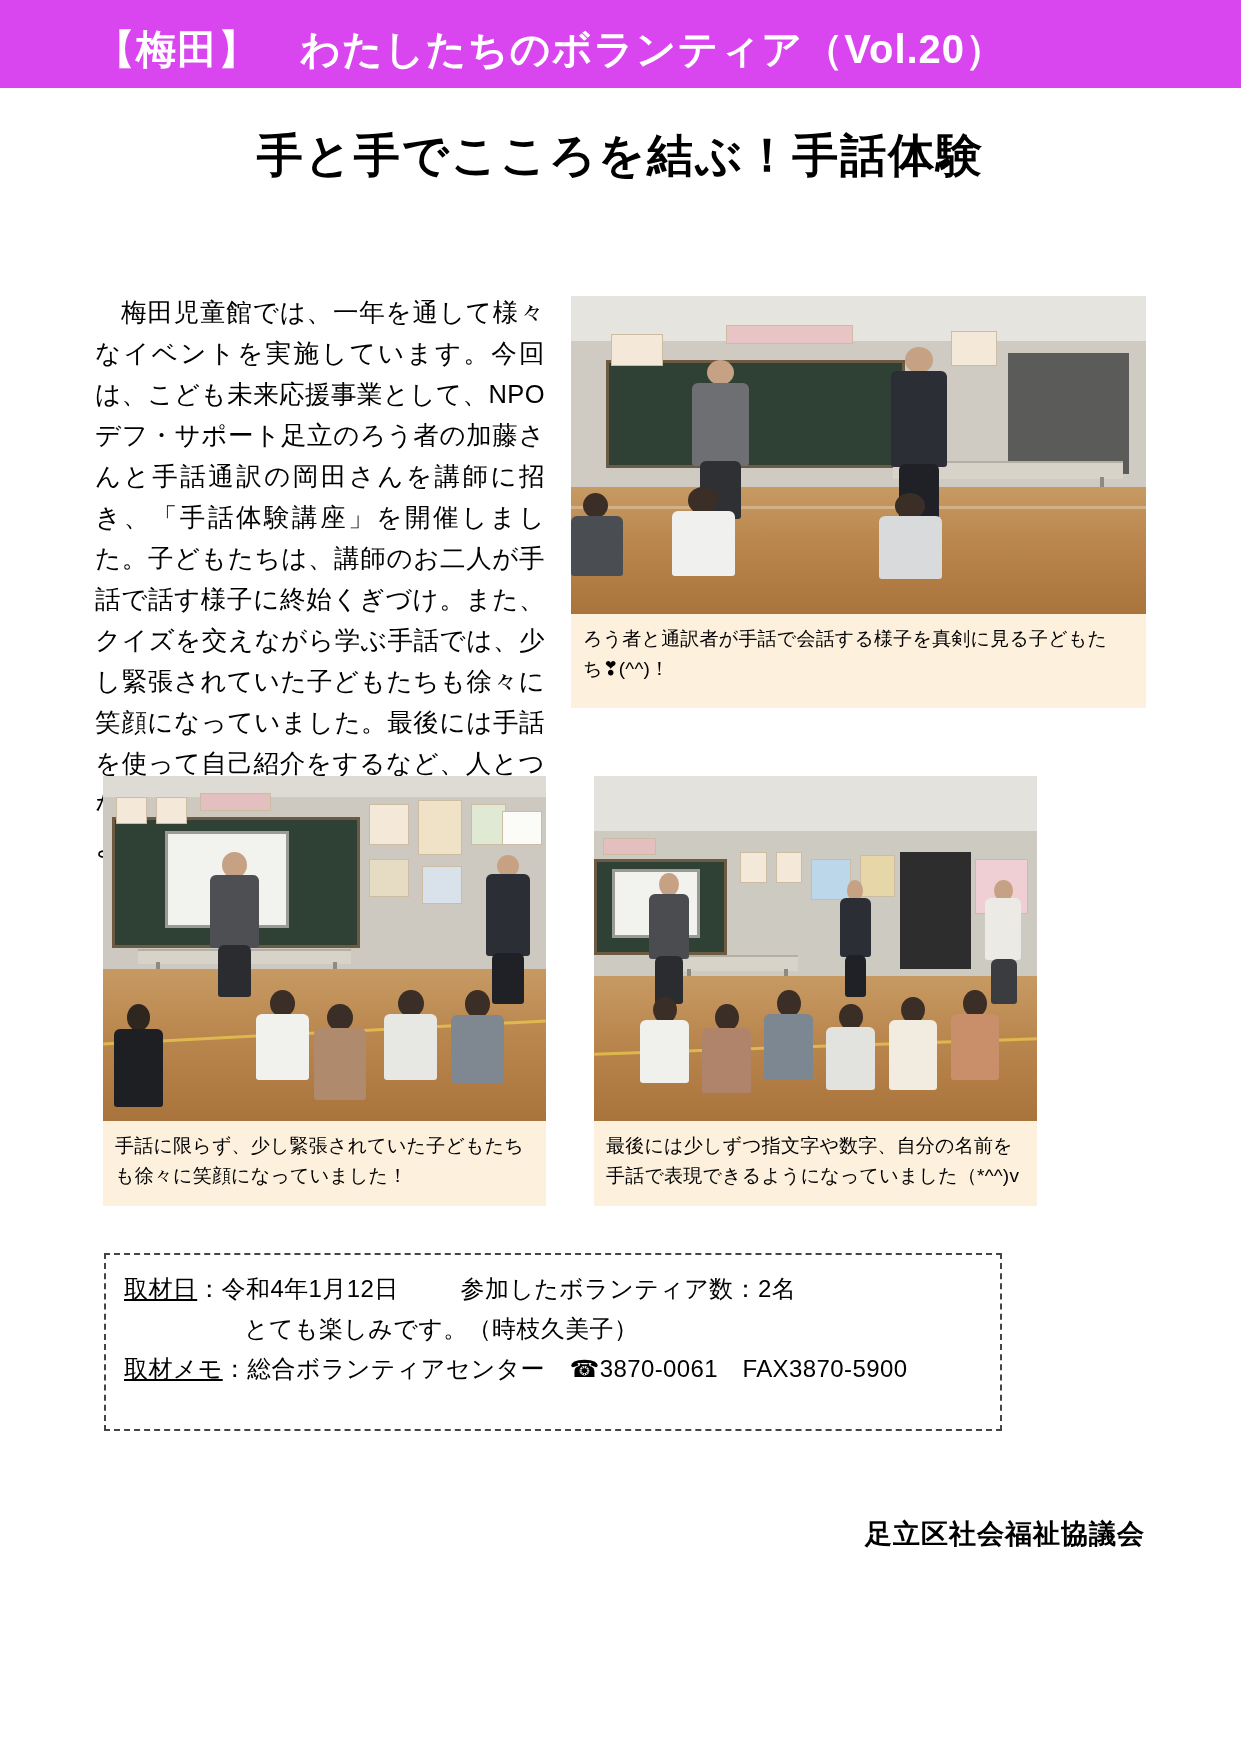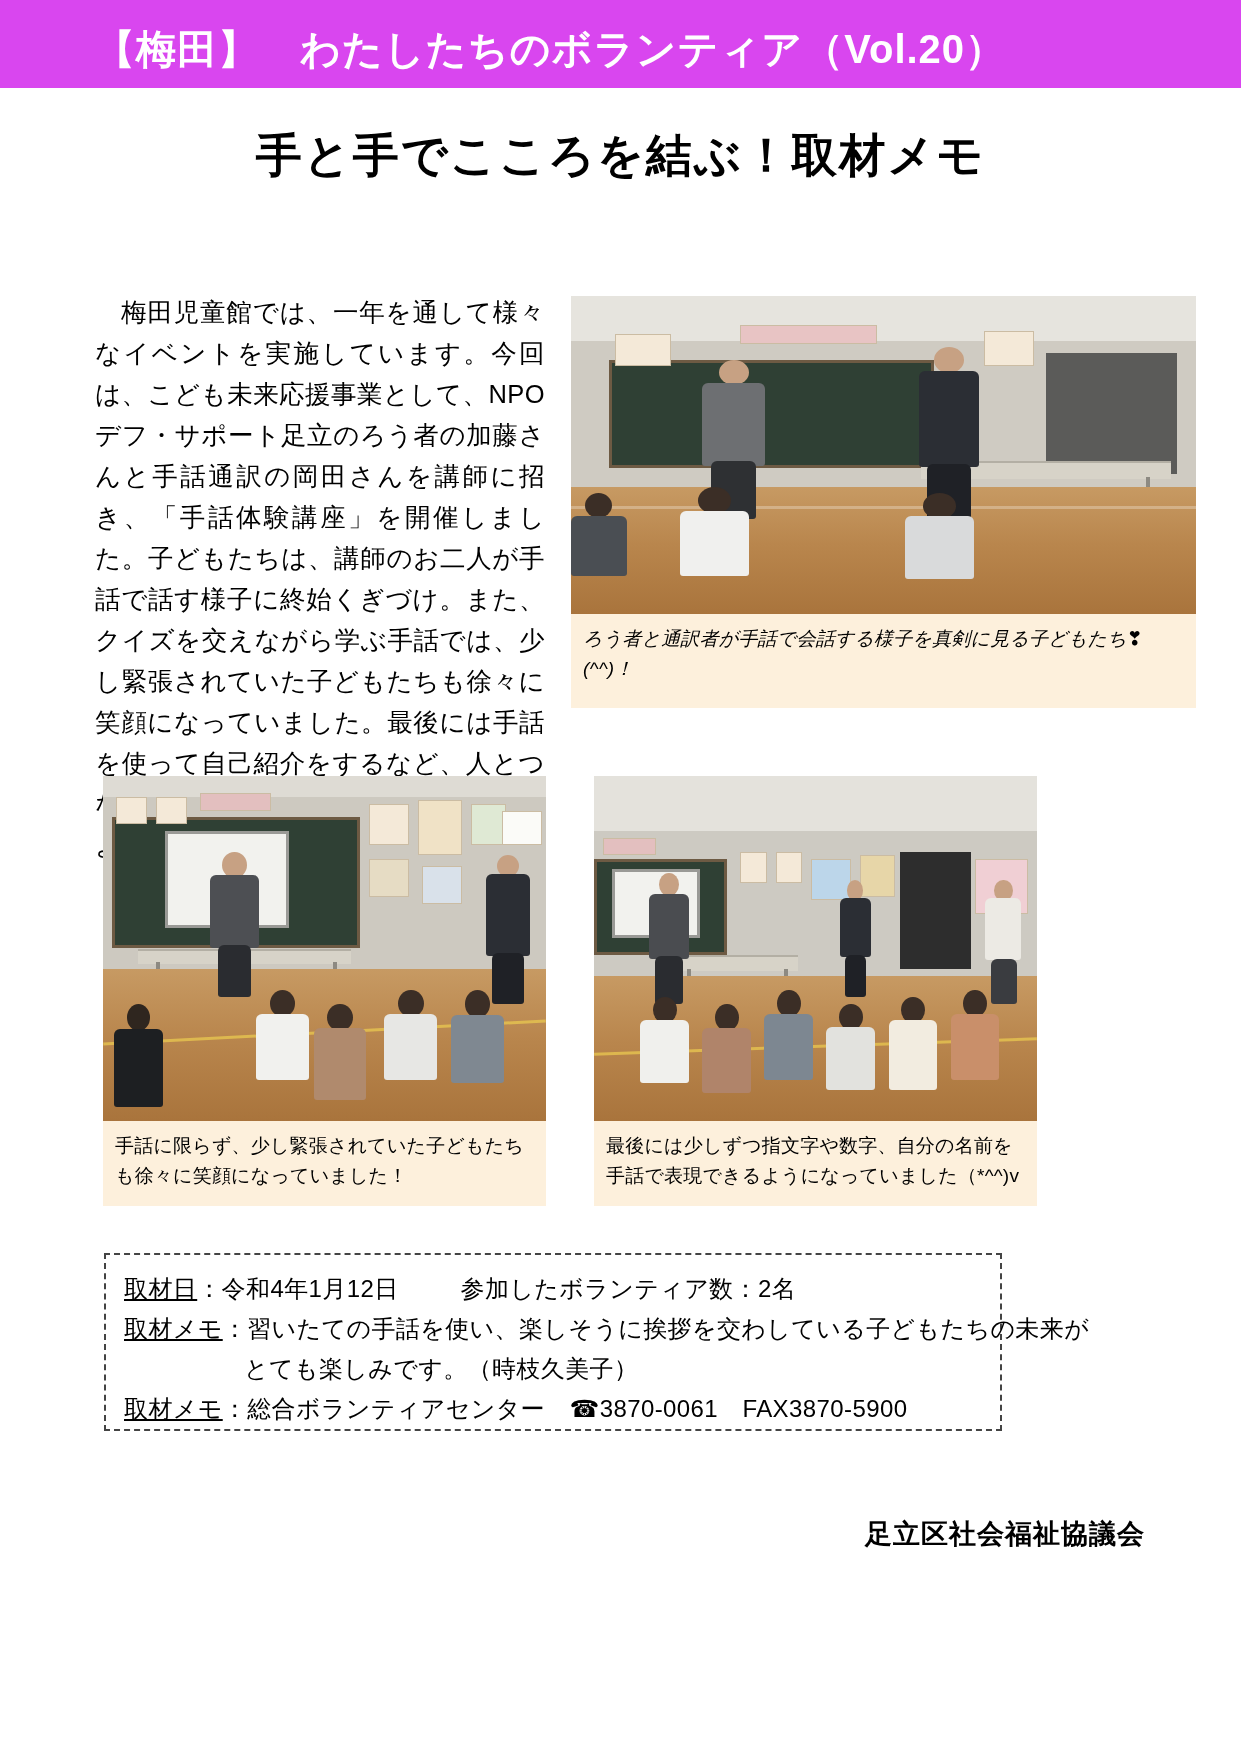--- a/index.html
+++ b/index.html
@@ -73,21 +73,21 @@
   }
   .caption {
     background: #fdf0dc;
     font-size: 19px;
     line-height: 30px;
     padding: 10px 12px 14px 12px;
     letter-spacing: 0.2px;
     box-sizing: border-box;
   }
 
-  #photo-1 { left: 571px; top: 296px; width: 625px; font-style: italic; }
+  #photo-1 { left: 571px; top: 296px; width: 575px; }
   #photo-1 .photo { height: 318px; }
   #photo-1 .caption { height: 94px; }
 
   #photo-2 { left: 103px; top: 776px; width: 443px; }
   #photo-2 .photo { height: 345px; }
   #photo-2 .caption { height: 85px; }
 
   #photo-3 { left: 571px; top: 776px; width: 443px; padding-left: 23px; }
   #photo-3 .photo { height: 345px; }
   #photo-3 .caption { height: 85px; }
@@ -181,21 +181,21 @@
     letter-spacing: 1px;
   }
 </style>
 </head>
 <body>
 
 <div class="banner">
   <div class="banner-text">【梅田】　わたしたちのボランティア（Vol.20）</div>
 </div>
 
-<div class="main-title">手と手でこころを結ぶ！取材メモ</div>
+<div class="main-title">手と手でこころを結ぶ！手話体験</div>
 
 <div class="body-text">
   <span class="indent"></span><span>梅田児童館では、一年を通して様々なイベントを実施しています。今回は、こども未来応援事業として、NPO　デフ・サポート足立のろう者の加藤さんと手話通訳の岡田さんを講師に招き、「手話体験講座」を開催しました。子どもたちは、講師のお二人が手話で話す様子に終始くぎづけ。また、クイズを交えながら学ぶ手話では、少し緊張されていた子どもたちも徐々に笑顔になっていました。最後には手話を使って自己紹介をするなど、人とつながる楽しさを学ぶ良い経験になったようです。</span>
 </div>
 
 <div class="photo-block" id="photo-1">
   <div class="photo">
     <div class="scene">
       <div class="ceiling" style="height:14%"></div>
       <div class="wall" style="top:14%; height:46%; background:#cfcbc2;"></div>
@@ -363,23 +363,20 @@
     </div>
   </div>
   <div class="caption">最後には少しずつ指文字や数字、自分の名前を手話で表現できるようになっていました（*^^)v</div>
 </div>
 
 <div class="info-box">
   <div class="info-row">
     <span class="lbl-u">取材日</span><span>：令和4年1月12日</span><span class="gap-wide"></span><span>参加したボランティア数：2名</span>
   </div>
   <div class="info-row">
-    <span class="lbl-u">取材メモ</span><span>：習いたての手話を使い、楽しそうに挨拶を交わしている子どもたちの未来が</span>
-  </div>
-  <div class="info-row">
     <span class="indent2"></span><span>とても楽しみです。（時枝久美子）</span>
   </div>
   <div class="info-row">
     <span class="lbl-u">取材メモ</span><span>：総合ボランティアセンター　☎3870-0061　FAX3870-5900</span>
   </div>
 </div>
 
 <div class="footer">足立区社会福祉協議会</div>
 
 </body></html>

